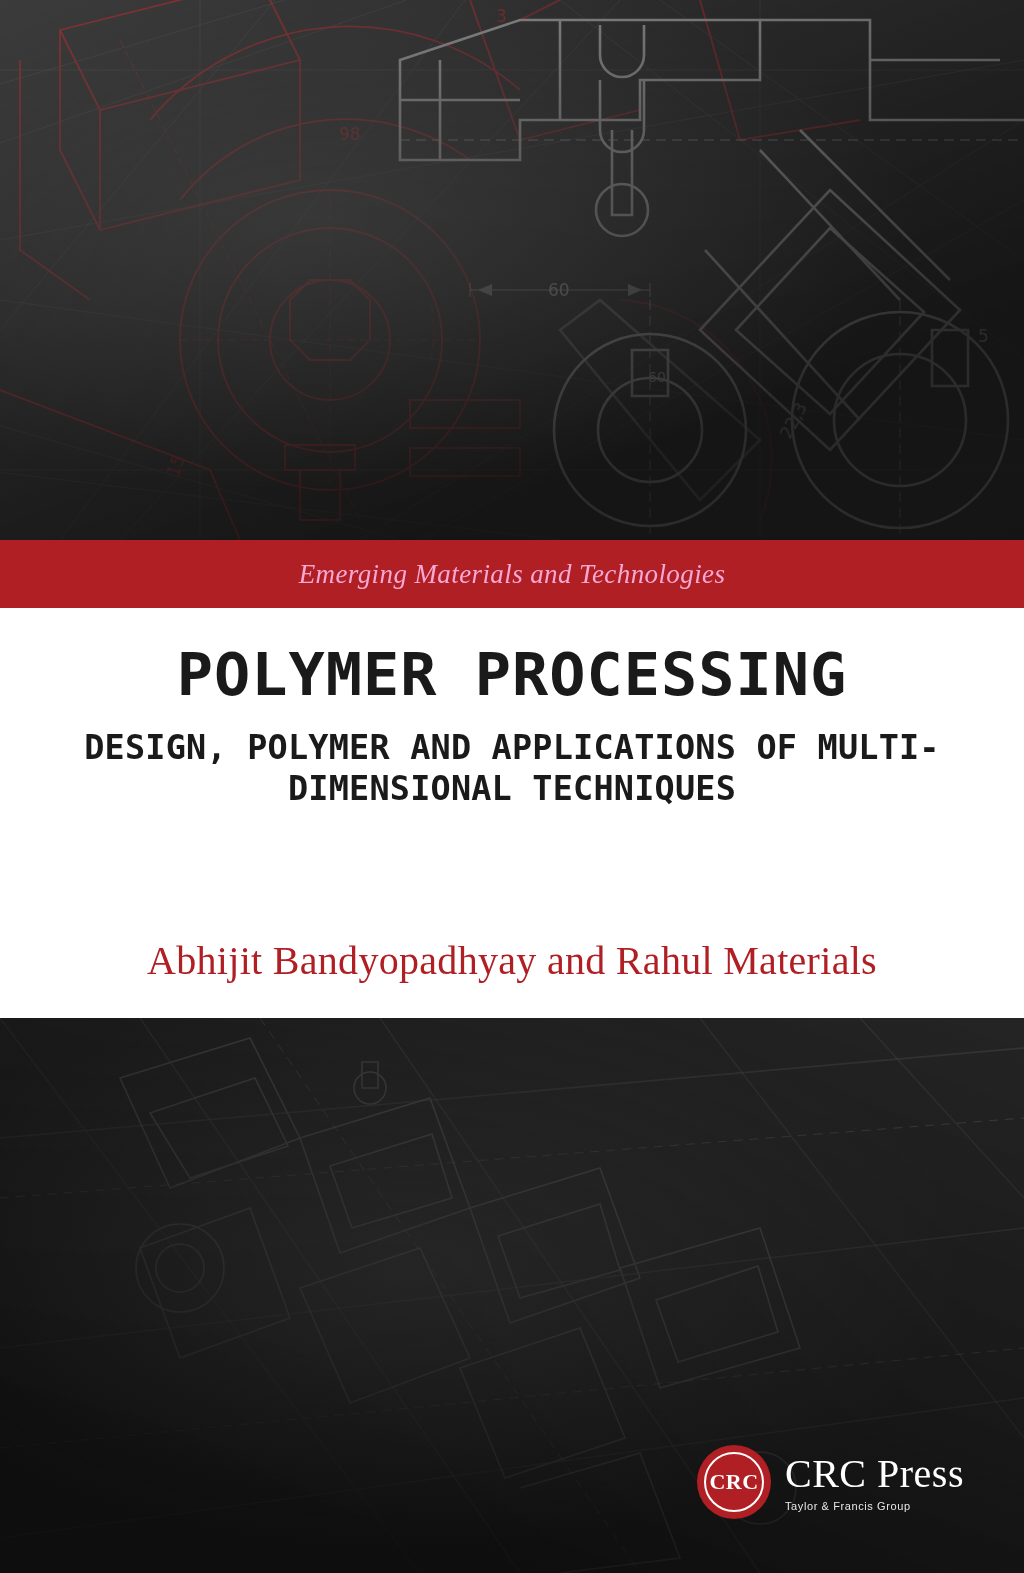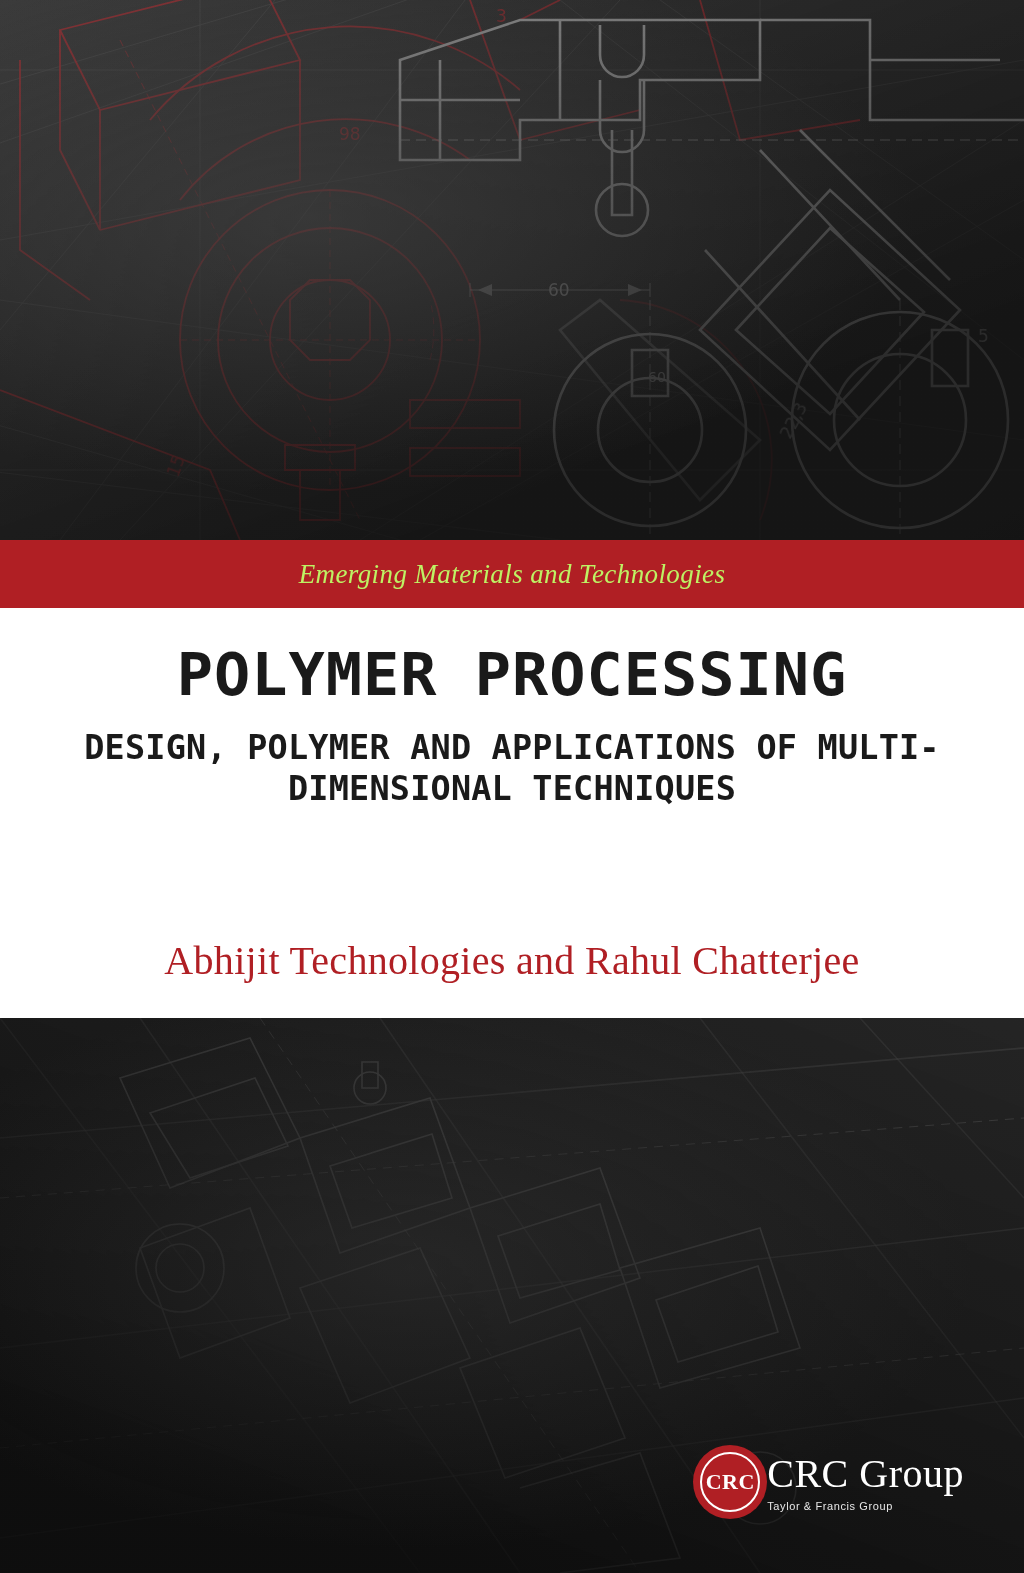--- a/index.html
+++ b/index.html
@@ -45,21 +45,21 @@
     width: 1024px;
     height: 68px;
     background: #b01f24;
     display: flex;
     align-items: center;
     justify-content: center;
   }
   .series-band .series-text {
     font-family: "Liberation Serif", serif;
     font-style: italic;
-    color: #bef264;
+    color: #f9a8d4;
     font-size: 27px;
     letter-spacing: 0.4px;
     white-space: nowrap;
   }
 
   
   .title-area {
     position: absolute;
     left: 0;
     top: 608px;
@@ -121,20 +121,21 @@
     pointer-events: none;
   }
 
   
   .publisher {
     position: absolute;
     right: 60px;
     bottom: 54px;
     display: flex;
     align-items: center;
+    gap: 14px;
     margin-top: 33px;
   }
   .crc-badge {
     width: 74px;
     height: 74px;
     border-radius: 50%;
     background: #b01f24;
     display: flex;
     align-items: center;
     justify-content: center;
@@ -290,21 +291,21 @@
     <div class="vignette"></div>
   </div>
 
   <div class="series-band">
     <span class="series-text">Emerging Materials and Technologies</span>
   </div>
 
   <div class="title-area">
     <h1 class="main-title">POLYMER PROCESSING</h1>
     <div class="subtitle">DESIGN, POLYMER AND APPLICATIONS OF MULTI-DIMENSIONAL TECHNIQUES</div>
-    <div class="authors">Abhijit Technologies and Rahul Chatterjee</div>
+    <div class="authors">Abhijit Bandyopadhyay and Rahul Materials</div>
   </div>
 
   <div class="bottom-art">
     <svg width="1024" height="555" viewBox="0 0 1024 555">
       <rect x="0" y="0" width="1024" height="555" fill="#1b1b1b"></rect>
       <g stroke="#585858" stroke-width="1.6" fill="none" opacity="0.9">
 
         <path d="M120 60 L250 20 L300 120 L170 170 Z"></path>
         <path d="M150 95 L255 60 L288 128 L190 160 Z"></path>
         <path d="M300 120 L430 80 L470 190 L340 235 Z"></path>
@@ -340,19 +341,19 @@
       </g>
     </svg>
     <div class="vignette2"></div>
 
     <div class="publisher">
       <div class="crc-badge">
         <div class="ring"></div>
         <span class="crc-letters">CRC</span>
       </div>
       <div class="pub-text">
-        <div class="pub-name">CRC Group</div>
+        <div class="pub-name">CRC Press</div>
         <div class="pub-sub">Taylor &amp; Francis Group</div>
       </div>
     </div>
   </div>
 
 </div>
 
 </body></html>

